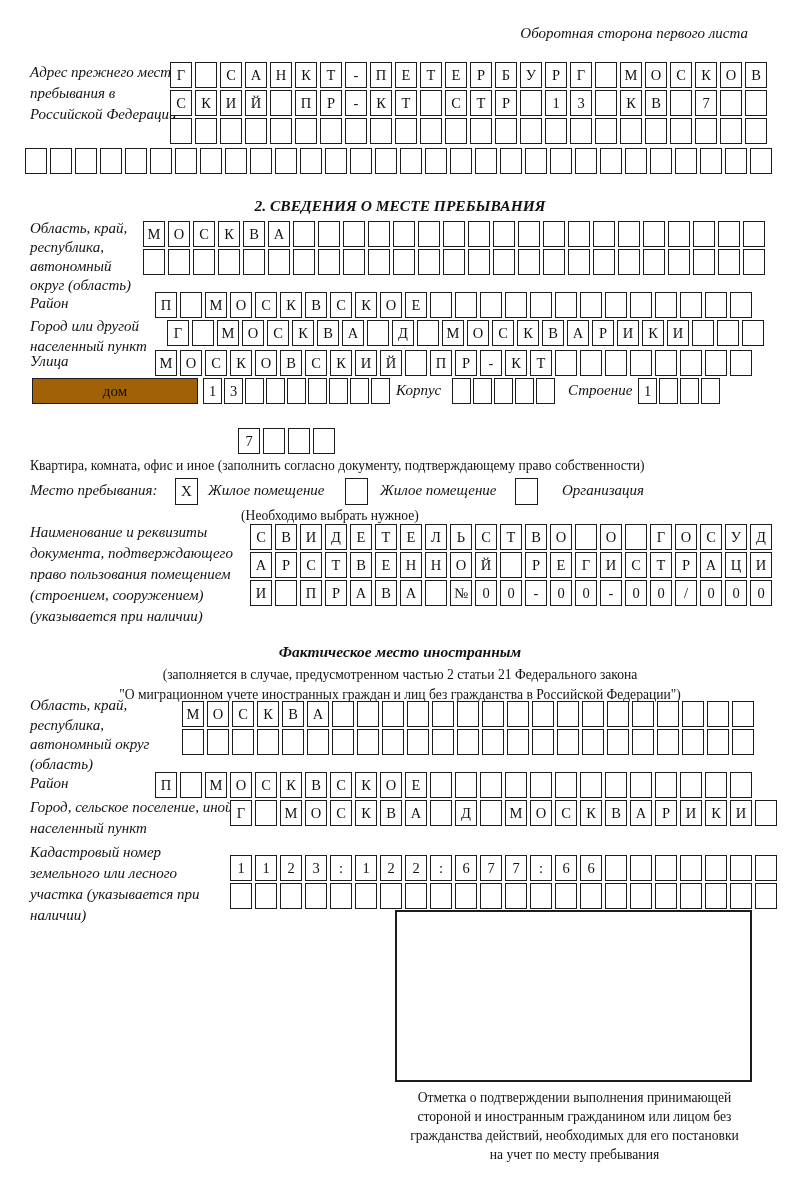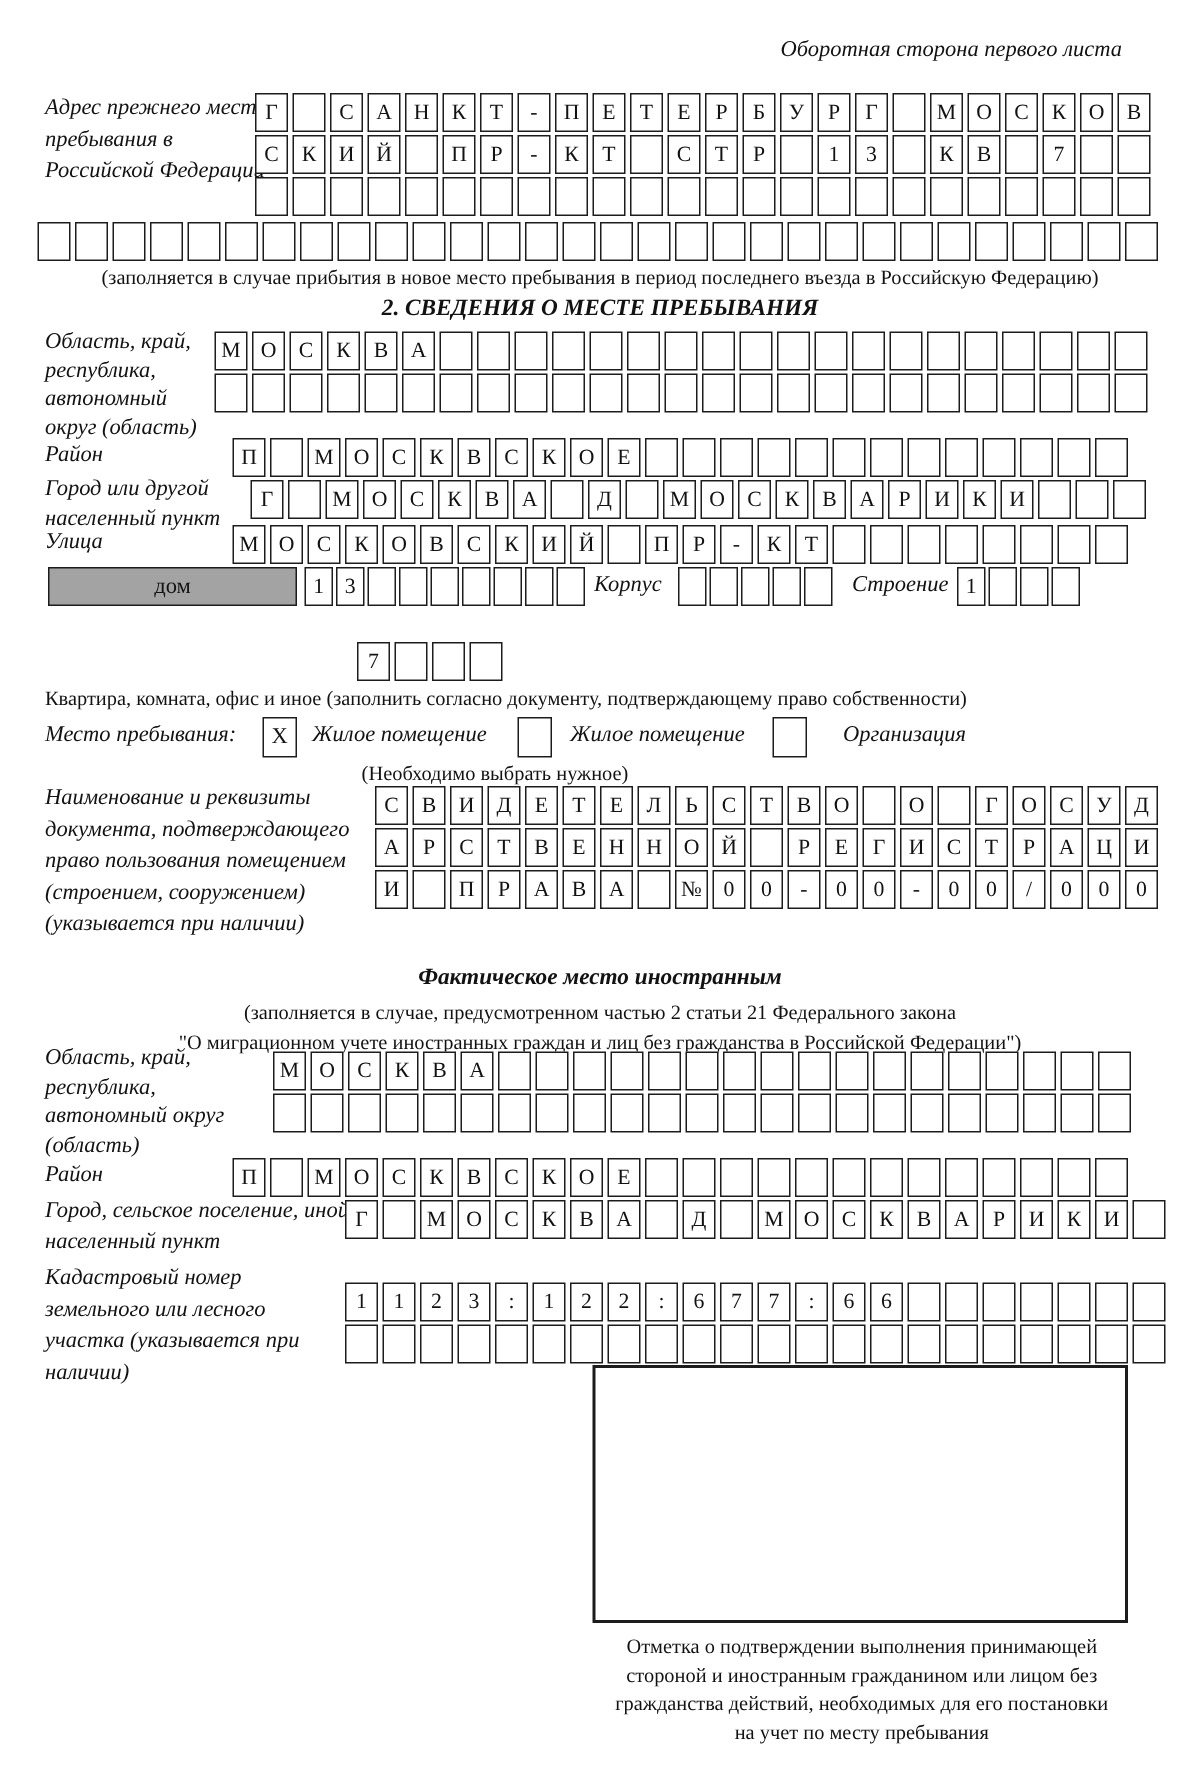--- a/index.html
+++ b/index.html
@@ -19,21 +19,21 @@
     box-sizing:border-box; flex:0 0 auto;
     width:22px; height:26px; border:1.6px solid #1c1c1c;
     display:flex; align-items:center; justify-content:center;
     font-size:14.5px; line-height:1; background:#fff;
   }
   .cells-sm { gap:2px; }
   .cells-sm .cell { width:19px; }
   .wbox {
     box-sizing:border-box; border:1.6px solid #1c1c1c; height:26px;
     display:flex; align-items:center; justify-content:center;
-    font-size:15px; background:#a3a3a3;
+    font-size:15px; background:#a16207;
   }
   .checkbox {
     box-sizing:border-box; width:23px; height:27px; border:1.6px solid #1c1c1c;
     display:flex; align-items:center; justify-content:center;
     font-size:15px; background:#fff;
   }
   .stamp-box { box-sizing:border-box; border:2px solid #1c1c1c; background:#fff; }
 </style>
 </head>
 <body>
@@ -146,21 +146,20 @@
       <span class="cell"></span>
       <span class="cell"></span>
       <span class="cell"></span>
       <span class="cell"></span>
       <span class="cell"></span>
       <span class="cell"></span>
       <span class="cell"></span>
       <span class="cell"></span>
       <span class="cell"></span>
     </div>
-  <div class="abs small center" style="top:177px;">(заполняется в случае прибытия в новое место пребывания в период последнего въезда в Российскую Федерацию)</div>
 
   <div class="abs label bold center" style="top:196px; font-size:15.5px;">2. СВЕДЕНИЯ О МЕСТЕ ПРЕБЫВАНИЯ</div>
 
   <div class="abs label" style="left:30px; top:219px; width:118px; line-height:19px;">Область, край, республика, автономный округ (область)</div>
   <div class="abs cells" style="left:143px; top:221px;">
       <span class="cell">М</span>
       <span class="cell">О</span>
       <span class="cell">С</span>
       <span class="cell">К</span>
       <span class="cell">В</span>

